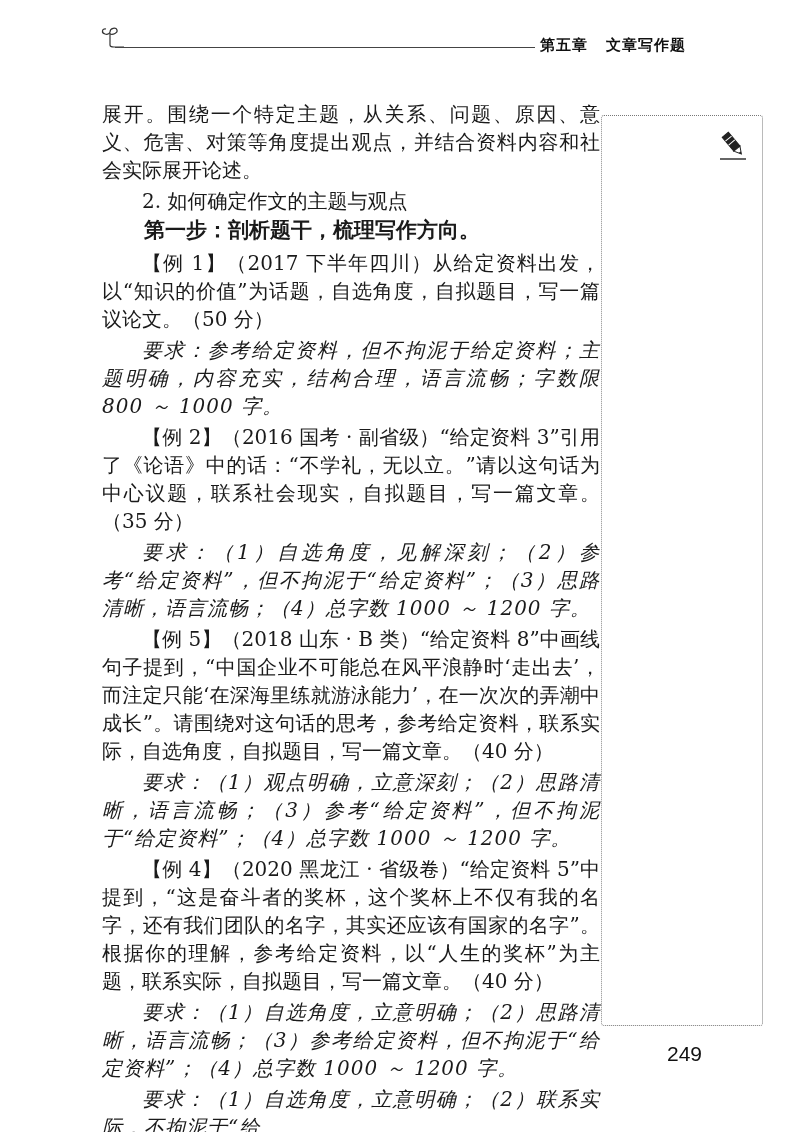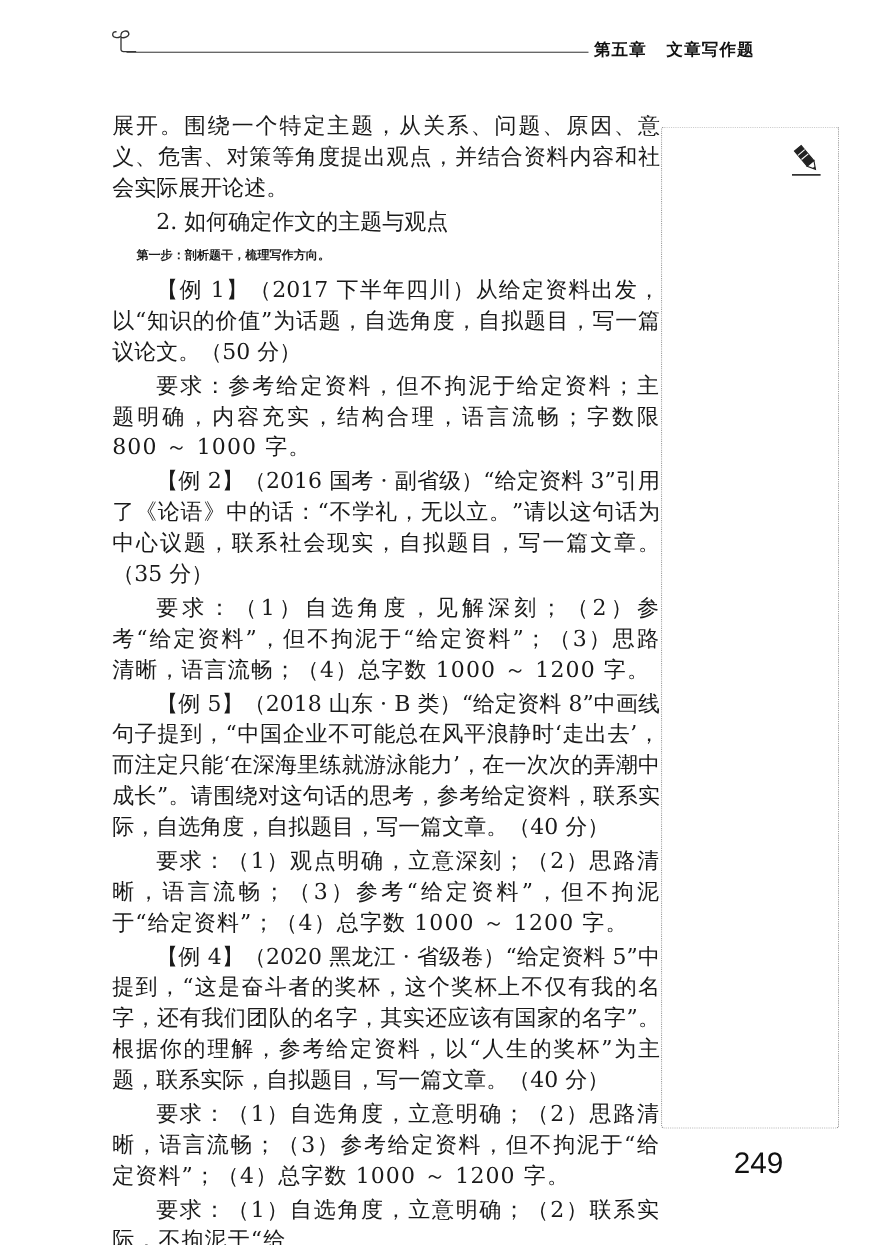--- a/index.html
+++ b/index.html
@@ -8,26 +8,26 @@
   .header { position:absolute; left:0; top:0; width:800px; height:70px; }
   .sprout { position:absolute; left:100px; top:26px; width:24px; height:24px; }
   .header-line { position:absolute; left:115px; top:47px; width:420px; height:0; border-top:1px solid #444; }
   .chapter { position:absolute; left:540px; top:36px; font-family:"DejaVu Sans", "Liberation Sans", sans-serif;
              font-size:15px; font-weight:bold; letter-spacing:1px; color:#111; white-space:nowrap; }
   .chapter span { display:inline-block; }
   .chapter .gap { width:18px; }
   .content { position:absolute; left:102px; top:100px; width:498px; }
   .p { font-size:20px; line-height:28px; margin:0 0 3px 0; text-align:justify; text-align-last:left; }
   .ind { text-indent:2em; }
-  .bold { font-weight:bold; font-family:Liberation Sans, sans-serif; font-size:11px; }
-  .req { font-family:"DejaVu Serif", "Liberation Serif", serif; letter-spacing:1px; }
+  .bold { font-weight:bold; font-family:Liberation Mono, monospace; font-size:21px; }
+  .req { font-family:"DejaVu Serif", "Liberation Serif", serif; font-style:italic; letter-spacing:1px; }
   .note-box { position:absolute; left:601px; top:115px; width:162px; height:911px;
               border:1.5px dotted #777; border-left:1.5px dotted #888; box-sizing:border-box; border-radius:3px; }
   .pencil { position:absolute; left:718px; top:130px; width:30px; height:32px; }
-  .page-num { position:absolute; left:667px; top:1042px; font-family:"Liberation Sans", sans-serif; font-size:27px; color:#111; }
+  .page-num { position:absolute; left:667px; top:1042px; font-family:"Liberation Sans", sans-serif; font-size:21px; color:#111; }
 </style>
 </head>
 <body>
 
 <div class="header">
   <svg class="sprout" viewBox="0 0 24 24">
     <path d="M6 3 C2 2,1 7,5 8 C8 9,10 7,10 6" fill="none" stroke="#333" stroke-width="1.2"></path>
     <path d="M10 6 C10 2,16 1,17 4 C18 7,13 9,10 8" fill="none" stroke="#333" stroke-width="1.2"></path>
     <path d="M10 7 L10 19 C10 21,12 21,14 21 L24 21" fill="none" stroke="#333" stroke-width="1.2"></path>
   </svg>

